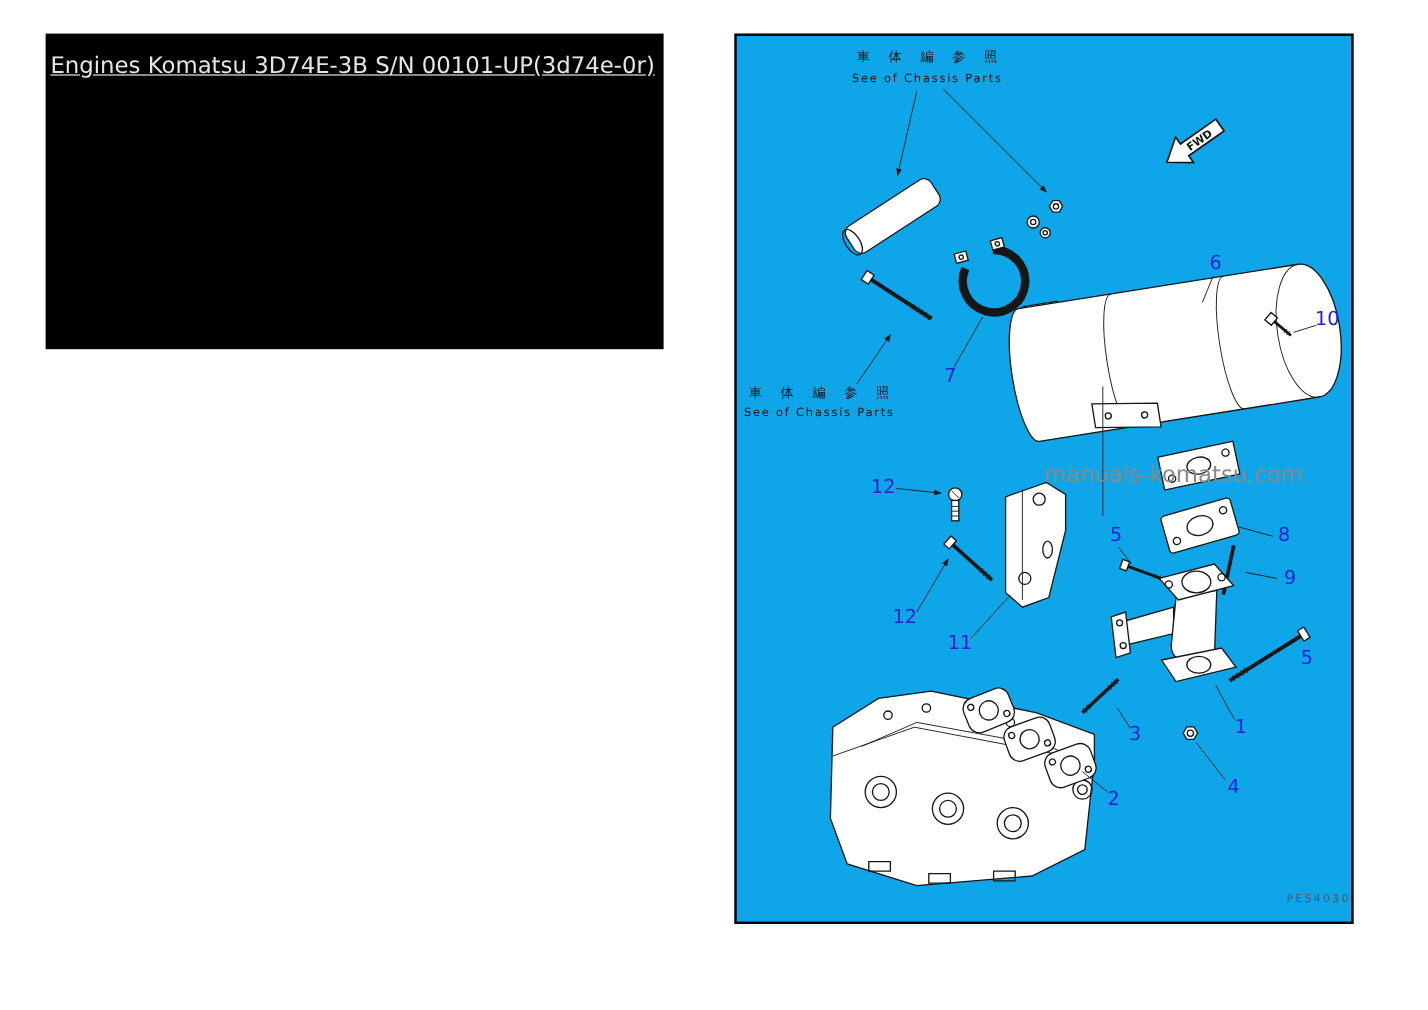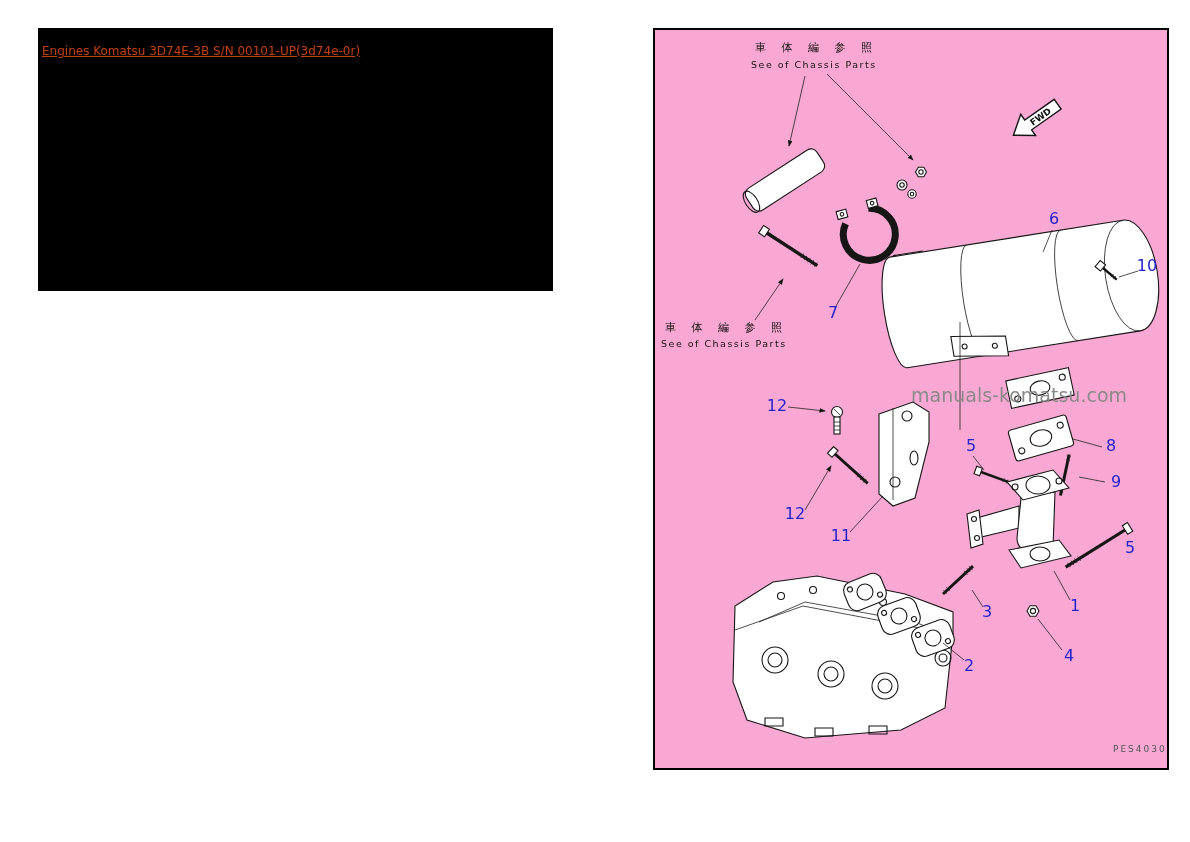--- a/index.html
+++ b/index.html
@@ -1,19 +1,19 @@
 <!DOCTYPE html>
 <html><head>
 <meta charset="utf-8">
 <style>
   html,body{margin:0;padding:0;background:#fff;}
   body{width:1190px;height:842px;position:relative;font-family:"DejaVu Sans",sans-serif;overflow:hidden;}
   .black-panel{position:absolute;left:38px;top:28px;width:515px;height:263px;background:#000;}
-  .manual-link{position:absolute;left:4px;top:16px;color:#c2410c;font-size:12px;text-decoration:underline;white-space:nowrap;cursor:pointer;}
-  .diagram-frame{position:absolute;left:653px;top:28px;width:516px;height:742px;border:2px solid #000;box-sizing:border-box;background:#f9a8d4;}
+  .manual-link{position:absolute;left:4px;top:16px;color:#e5e5e5;font-size:19px;text-decoration:underline;white-space:nowrap;cursor:pointer;}
+  .diagram-frame{position:absolute;left:612px;top:28px;width:516px;height:742px;border:2px solid #000;box-sizing:border-box;background:#0ea5e9;}
   .diagram-frame svg{position:absolute;left:0;top:0;width:512px;height:738px;}
   
   .ln{fill:#fff;stroke:#161616;stroke-width:1.1;}
   .nf{fill:none;stroke:#161616;stroke-width:1.1;}
   .thin{fill:none;stroke:#222;stroke-width:0.8;}
   .shaft{stroke:#161616;fill:none;}
   .callout{fill:#2323cc;font-size:16px;font-family:"DejaVu Sans",sans-serif;}
   .jp{fill:#111;font-size:11px;letter-spacing:6px;font-family:"DejaVu Sans",sans-serif;}
   .en{fill:#111;font-size:9.5px;letter-spacing:1.5px;font-family:"DejaVu Sans",sans-serif;}
   .wm{fill:#8a8a8a;font-size:19px;font-family:"DejaVu Sans",sans-serif;}

